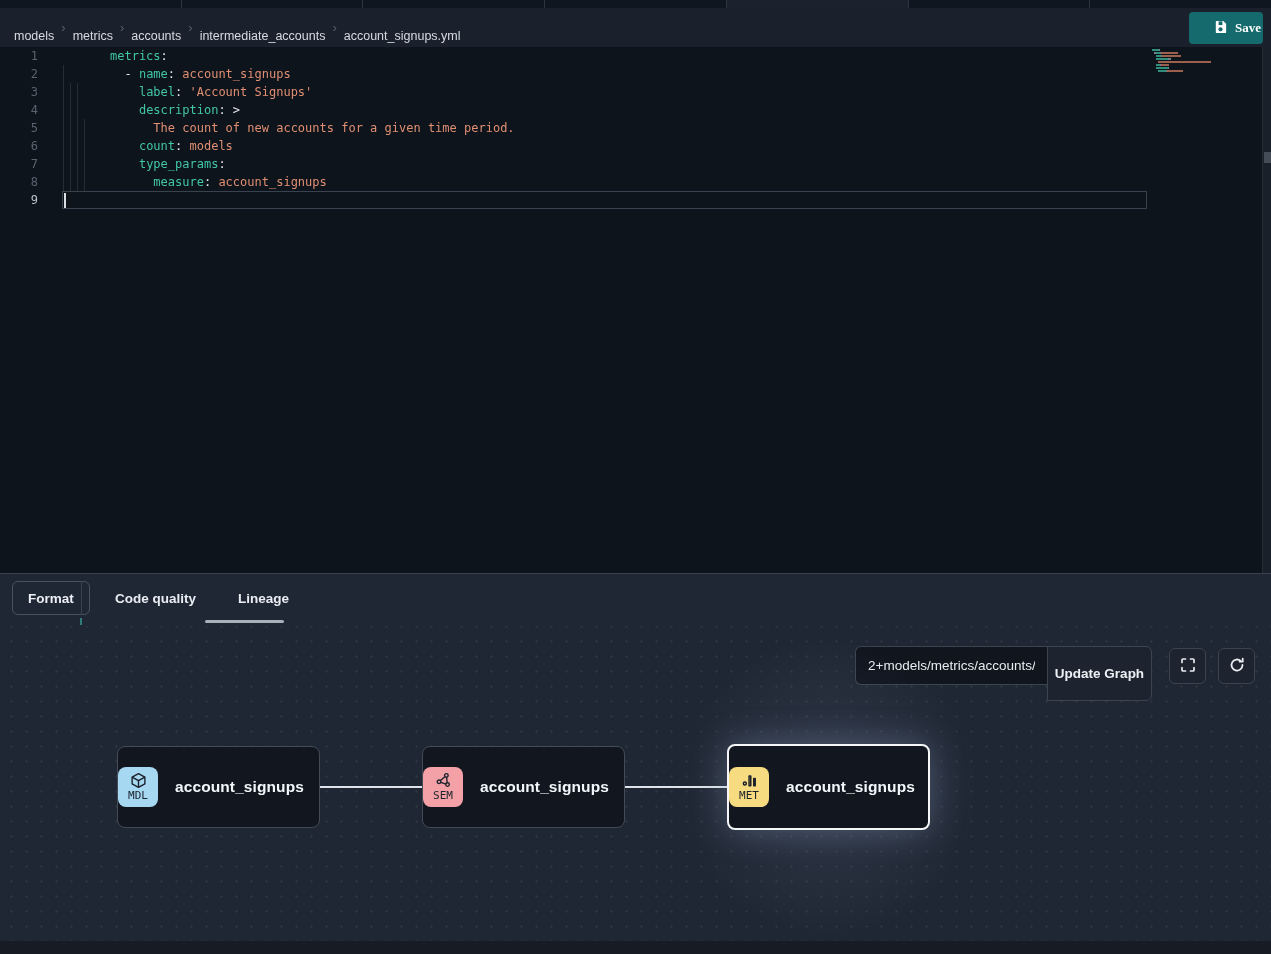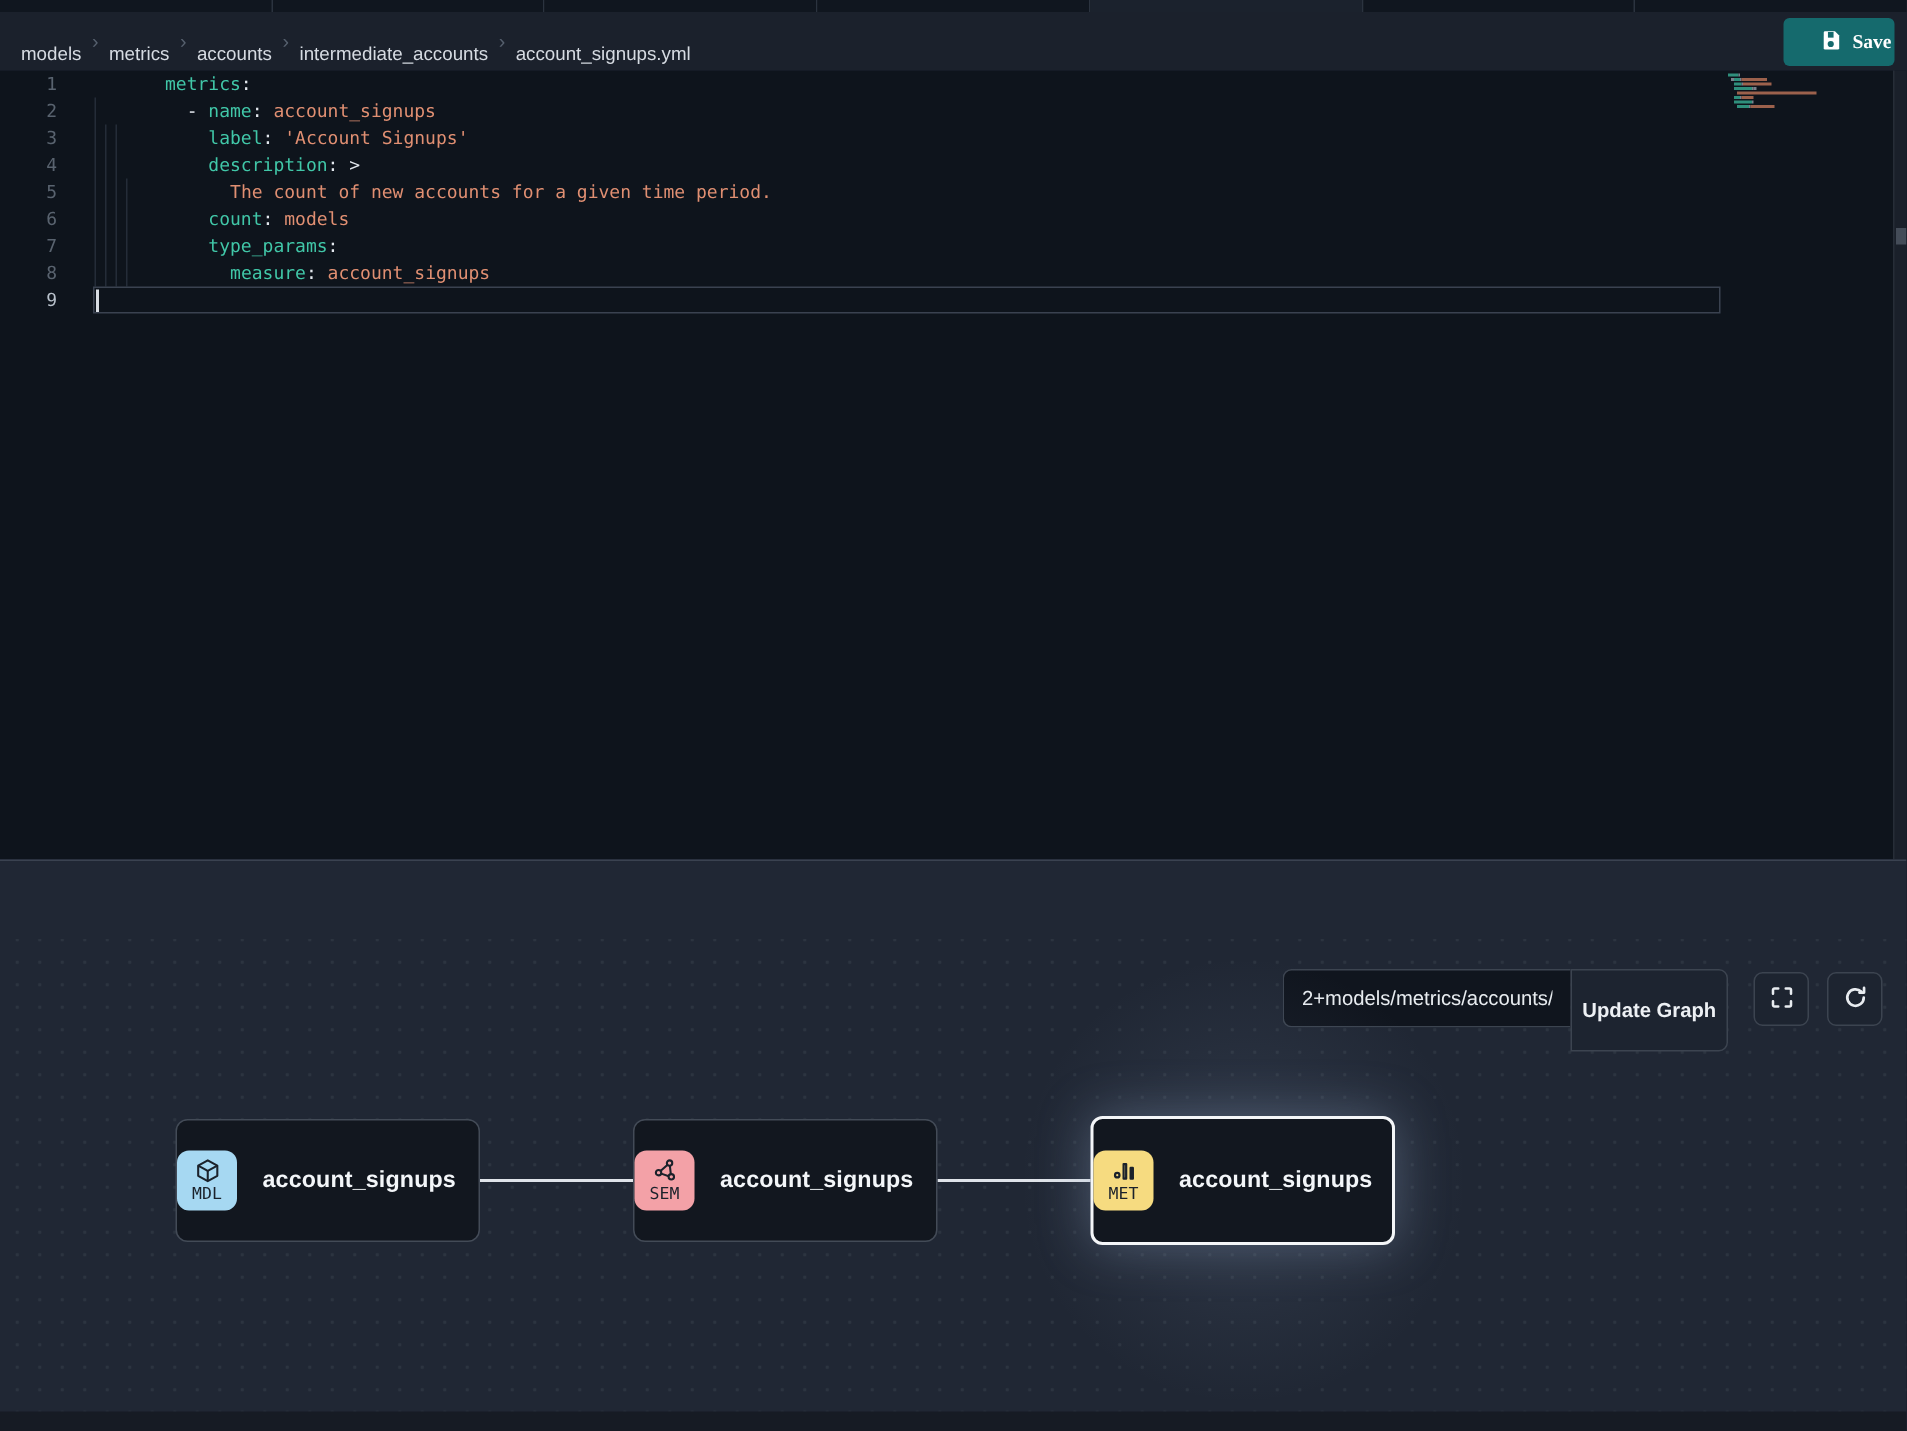--- a/index.html
+++ b/index.html
@@ -232,20 +232,30 @@
           <span class="mm-seg" style="width: 16.8px; background: rgb(156, 97, 76);"></span>
         </div>
         <div class="mm-row"></div>
       </div>
     <div id="editor-scrollbar">
       <div id="editor-scroll-thumb"></div>
     </div>
   </div>
 
   <div id="panel">
+    <div id="panel-tabs-row">
+      <button id="format-btn">Format</button>
+      <div id="panel-divider"></div>
+      <div id="panel-divider-accent"></div>
+      <div id="panel-tabs">
+          <div class="panel-tab">Code quality</div>
+          <div class="panel-tab active">Lineage</div>
+        </div>
+      <div id="tab-underline"></div>
+    </div>
 
     <div id="graph-area">
       <div id="selector-group">
         <input id="selector-input" value="2+models/metrics/accounts/" style="">
         <button id="update-graph-btn">Update Graph</button>
       </div>
       <button class="icon-btn" id="fullscreen-btn">
         <span>
           <svg width="16" height="16" viewBox="0 0 16 16" fill="none" stroke="#e8ecf0" stroke-width="1.7" stroke-linecap="round" stroke-linejoin="round">
             <path d="M2 5.5V3a1 1 0 0 1 1-1h2.5"></path>

